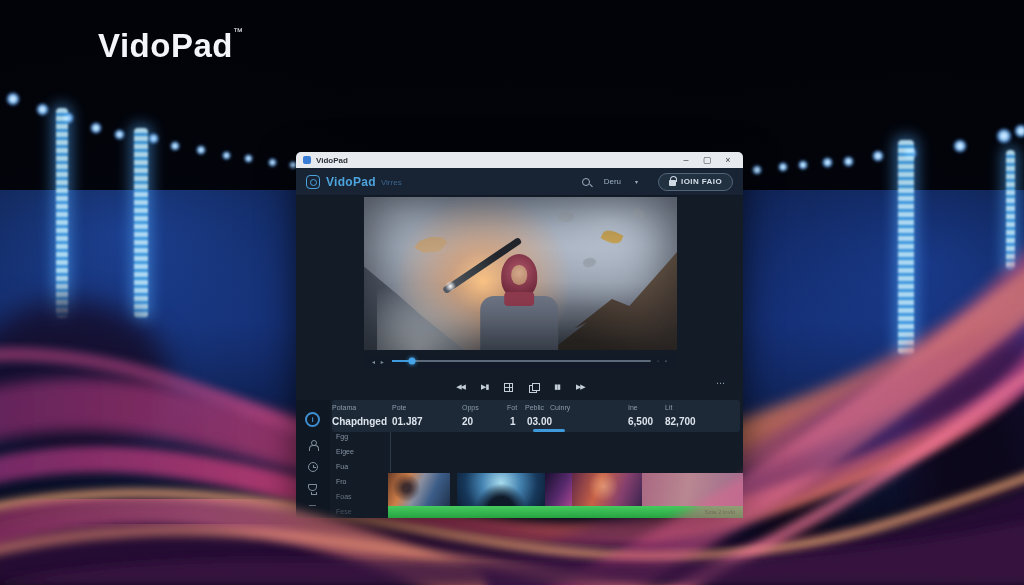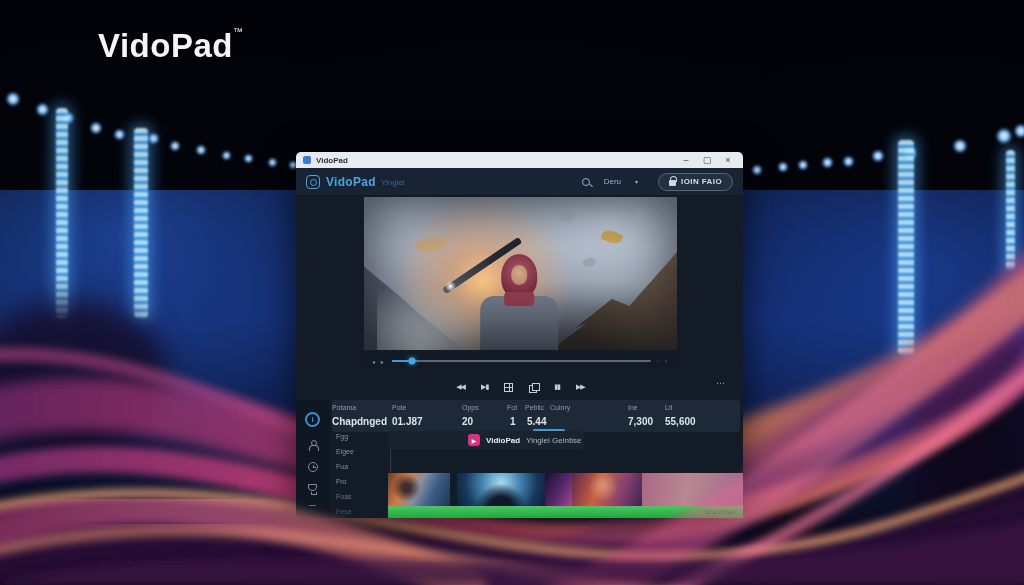--- a/index.html
+++ b/index.html
@@ -235,21 +235,21 @@
     <div class="tb-icon"></div>
     <div class="tb-title">VidoPad</div>
     <div class="tb-btn">–</div>
     <div class="tb-btn">▢</div>
     <div class="tb-btn">×</div>
   </div>
 
   <div class="appbar">
     <div class="app-badge"></div>
     <div class="app-name">VidoPad</div>
-    <div class="app-tag">Yinglei</div>
+    <div class="app-tag">Virres</div>
     <div class="appbar-right">
       <div class="icon-search"></div>
       <div class="menu-label">Deru</div>
       <div class="menu-arrow">▾</div>
       <div class="join-btn">
         <div class="icon-lock"></div>
         <div class="join-label">IOIN FAIO</div>
       </div>
     </div>
   </div>
@@ -302,32 +302,27 @@
     <div class="th" style="left:130px">Opps</div>
     <div class="th" style="left:175px">Fot</div>
     <div class="th" style="left:193px">Peblic</div>
     <div class="th" style="left:218px">Cuinry</div>
     <div class="th" style="left:296px">Ine</div>
     <div class="th" style="left:333px">Lit</div>
     <div class="td" style="left:0px">Chapdnged</div>
     <div class="td" style="left:60px">01.J87</div>
     <div class="td" style="left:130px">20</div>
     <div class="td" style="left:178px">1</div>
-    <div class="td" style="left:195px">5.44</div>
-    <div class="td" style="left:296px">7,300</div>
-    <div class="td" style="left:333px">55,600</div>
+    <div class="td" style="left:195px">03.00</div>
+    <div class="td" style="left:296px">6,500</div>
+    <div class="td" style="left:333px">82,700</div>
   </div>
   <div class="underline"></div>
   <div class="vline"></div>
 
-  <div class="clip-row">
-    <div class="clip-badge">▶</div>
-    <div class="clip-name">VidioPad</div>
-    <div class="clip-sub">Yinglei Gelntise</div>
-  </div>
 
   <div class="side-strip"></div>
   <div class="icon-info">i</div>
   <div class="icon-person"></div>
   <div class="icon-clock"></div>
   <div class="icon-cup"></div>
   <div class="icon-dash"></div>
   <div class="side-label" style="top:281px">Fgg</div>
   <div class="side-label" style="top:296px">Eigee</div>
   <div class="side-label" style="top:311px">Fua</div>

